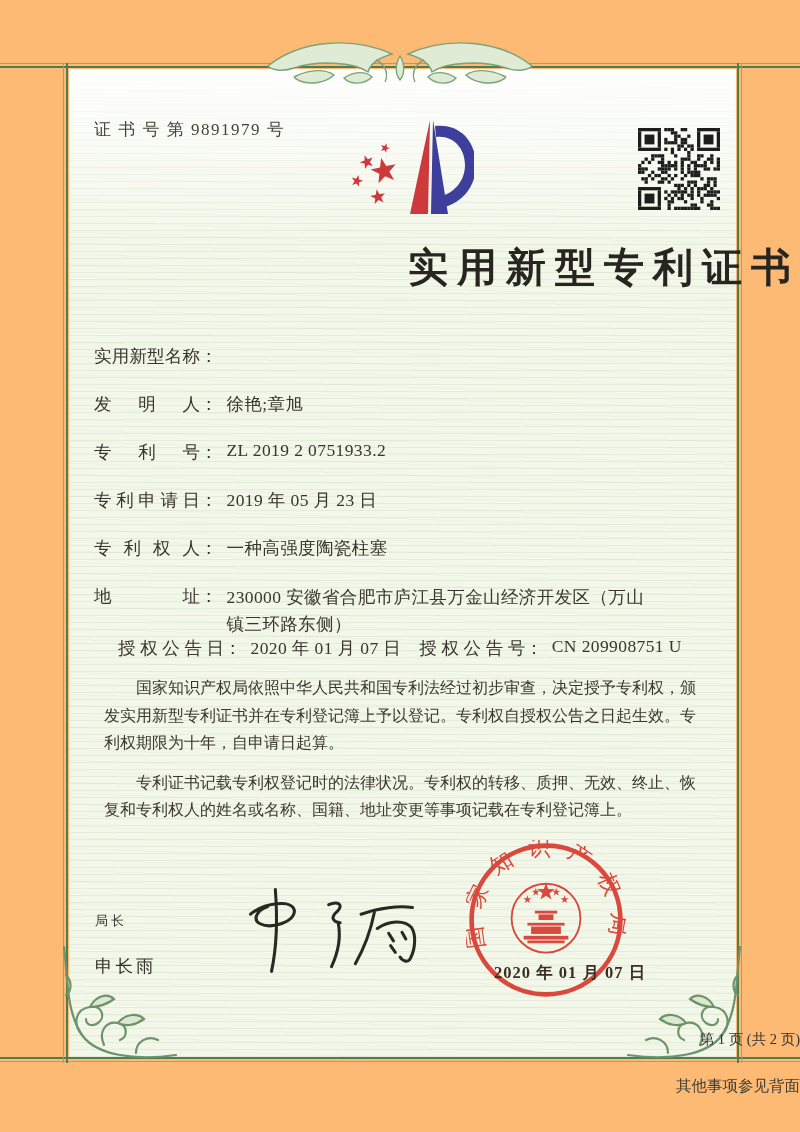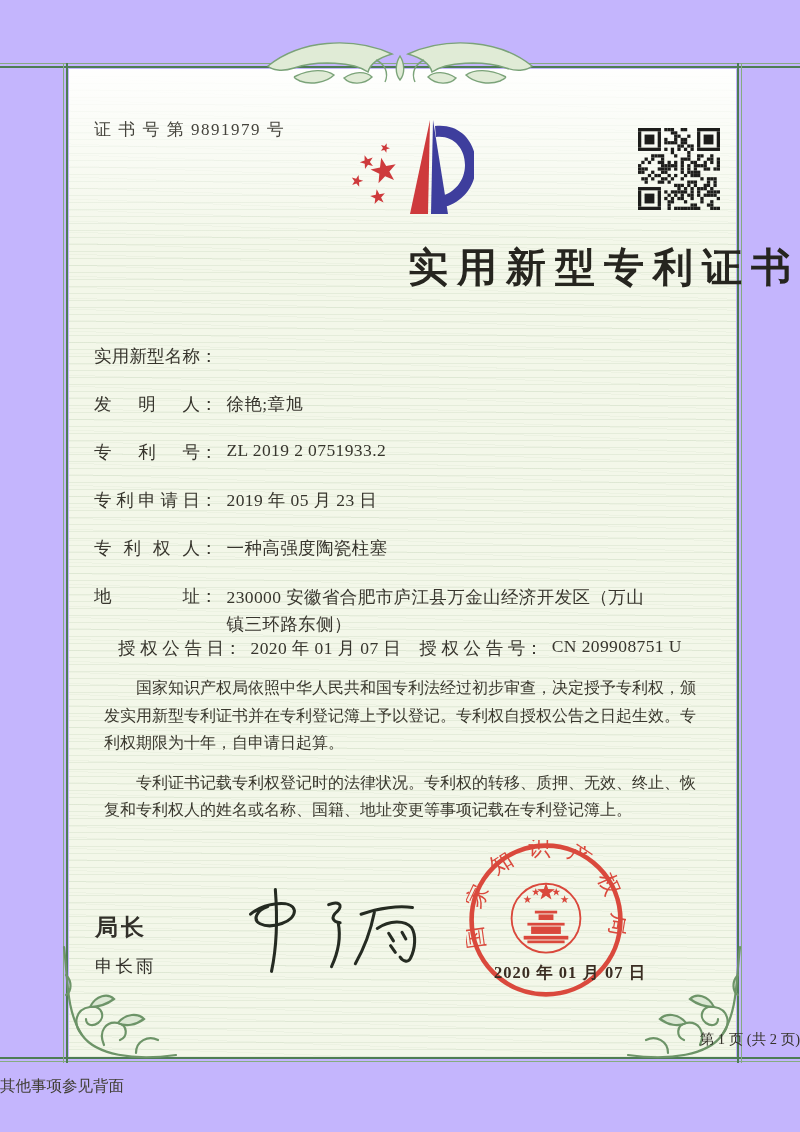--- a/index.html
+++ b/index.html
@@ -1,16 +1,16 @@
 <!DOCTYPE html>
 <html><head>
 <meta charset="utf-8">
 <style>
   html,body{margin:0;padding:0;background:#e8e8e4;}
-  .page{position:relative;width:800px;height:1132px;margin:0 auto;background:#c4b5fd;
+  .page{position:relative;width:800px;height:1132px;margin:0 auto;background:#fdba74;
         font-family:"Liberation Serif","DejaVu Serif",serif;color:#32302a;overflow:hidden;}
   
   .paper-bg{position:absolute;left:69px;right:64px;top:69px;bottom:74px;
     background:
       linear-gradient(180deg, rgba(255,255,255,.95) 0%, rgba(255,255,255,0) 18%),
       repeating-linear-gradient(180deg, rgba(128,162,116,.13) 0 1px, rgba(255,255,255,0) 1px 7px),
       repeating-linear-gradient(2deg, rgba(128,162,116,.06) 0 1px, rgba(255,255,255,0) 1px 11px),
       #f3f7e9;}
   
   .hline{position:absolute;left:0;right:0;}
@@ -25,28 +25,28 @@
   .row{position:absolute;left:94px;display:flex;font-size:17.5px;color:#37352d;}
   .lab{display:inline-block;width:106px;text-align:justify;text-align-last:justify;}
   .colon{margin-right:9px;}
   .val{letter-spacing:.4px;}
   .val-addr{width:430px;line-height:1.55;}
   .grant-group{display:inline-flex;margin-left:24px;}
   .grant-gap{margin-left:18px;}
   .body-text{position:absolute;left:92px;width:616px;top:662px;font-size:16px;line-height:1.72;
              text-align:justify;color:#3a382e;}
   .body-text p{margin:12px;text-indent:2em;}
-  .signer-title{position:absolute;left:95px;top:912px;font-size:23px;letter-spacing:3px;font-weight:bold;}
+  .signer-title{position:absolute;left:95px;top:912px;font-size:13px;letter-spacing:3px;}
   .signer-name{position:absolute;left:95px;top:946px;font-size:17.5px;letter-spacing:3px;margin-top:8px;}
   .sig-svg{position:absolute;left:222px;top:876px;}
   .seal-svg{position:absolute;left:466px;top:840px;}
   .seal-date{position:absolute;left:494px;top:962px;font-size:16.5px;font-weight:600;
              letter-spacing:1px;color:#3a2d22;}
   .page-num{position:absolute;left:0;right:0;top:1030px;text-align:right;font-size:14.5px;color:#35332b;}
-  .back-note{position:absolute;left:0;right:0;top:1076px;text-align:left;font-size:15.5px;color:#403e34;}
+  .back-note{position:absolute;left:0;right:0;top:1076px;text-align:right;font-size:15.5px;color:#403e34;padding-left:10px;}
   .logo-svg{position:absolute;left:334px;top:110px;}
   .qr{position:absolute;left:638px;top:128px;width:82px;height:82px;}
   .orn-top{position:absolute;left:260px;top:22px;}
   .corner-bl{position:absolute;left:56px;top:945px;}
   .corner-br{position:absolute;right:52px;top:945px;transform:scaleX(-1);}
 </style>
 </head>
 <body>
 
 <div class="page">

